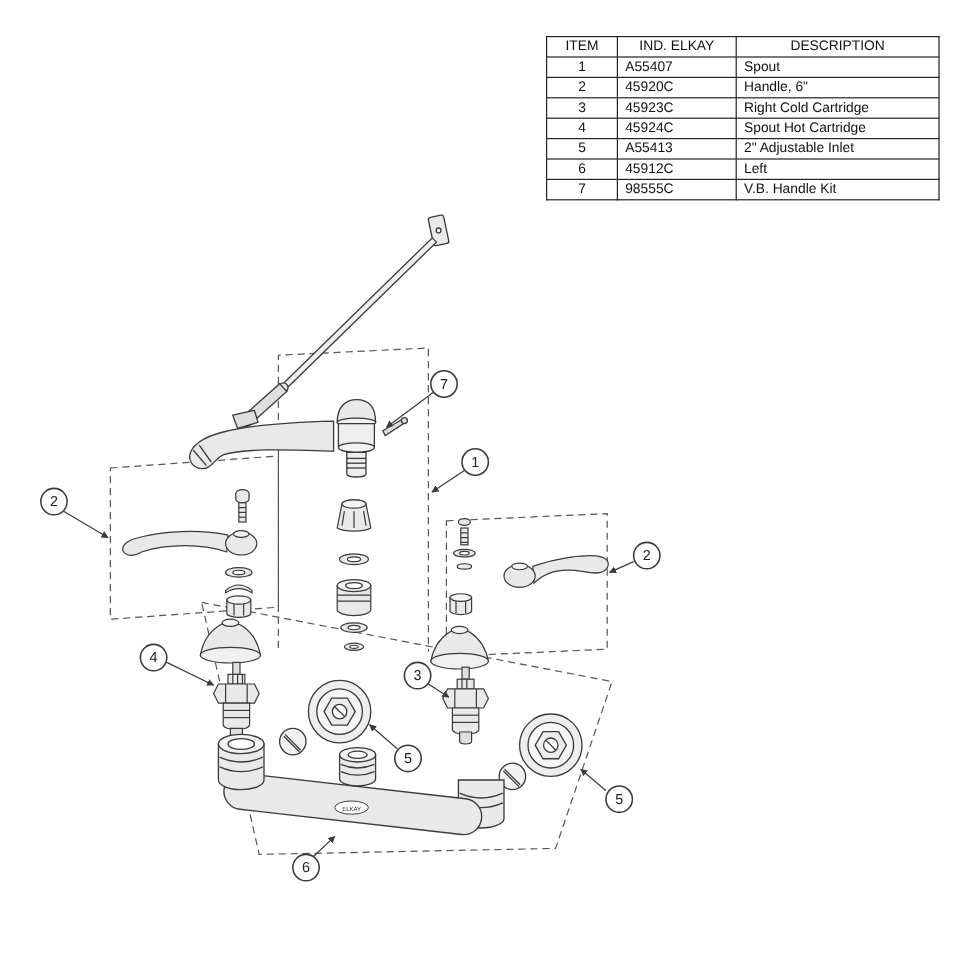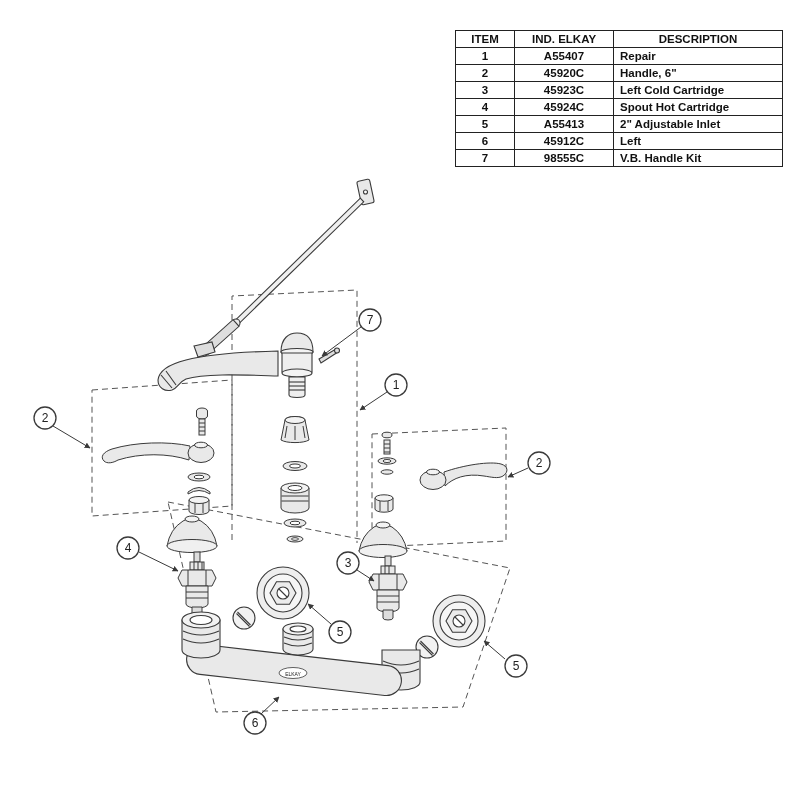--- a/index.html
+++ b/index.html
@@ -1,24 +1,24 @@
 <!DOCTYPE html>
 <html><head>
 <meta charset="utf-8">
 <style>
   html,body{margin:0;padding:0;background:#fff;}
   .page{position:relative;width:800px;height:800px;background:#ffffff;overflow:hidden;
         font-family:"Liberation Sans",sans-serif;}
   .parts-table{position:absolute;left:455px;top:30px;border-collapse:collapse;
                font-size:11.5px;color:#111;background:#fff;}
   .parts-table th,.parts-table td{border:1px solid #222;padding:0 6px;height:16px;
-               font-weight:bold;white-space:nowrap;}
+               font-weight:normal;white-space:nowrap;}
   .parts-table th{text-align:center;}
   .col-item{width:46px;text-align:center;}
-  .col-part{width:86px;text-align:center;}
+  .col-part{width:86px;}
   .col-desc{width:156px;text-align:left;}
   td.col-desc{text-align:left;}
   svg{position:absolute;left:0;top:0;}
   svg text{font-family:"Liberation Sans",sans-serif;}
 </style>
 </head>
 <body>
 
 <div class="page">
 
@@ -27,31 +27,31 @@
       <tr>
         <th class="col-item">ITEM</th>
         <th class="col-part">IND. ELKAY</th>
         <th class="col-desc">DESCRIPTION</th>
       </tr>
     </thead>
     <tbody>
       <tr>
         <td class="col-item">1</td>
         <td class="col-part">A55407</td>
-        <td class="col-desc">Repair</td>
+        <td class="col-desc">Spout</td>
       </tr>
       <tr>
         <td class="col-item">2</td>
         <td class="col-part">45920C</td>
         <td class="col-desc">Handle, 6"</td>
       </tr>
       <tr>
         <td class="col-item">3</td>
         <td class="col-part">45923C</td>
-        <td class="col-desc">Left Cold Cartridge</td>
+        <td class="col-desc">Right Cold Cartridge</td>
       </tr>
       <tr>
         <td class="col-item">4</td>
         <td class="col-part">45924C</td>
         <td class="col-desc">Spout Hot Cartridge</td>
       </tr>
       <tr>
         <td class="col-item">5</td>
         <td class="col-part">A55413</td>
         <td class="col-desc">2" Adjustable Inlet</td>

